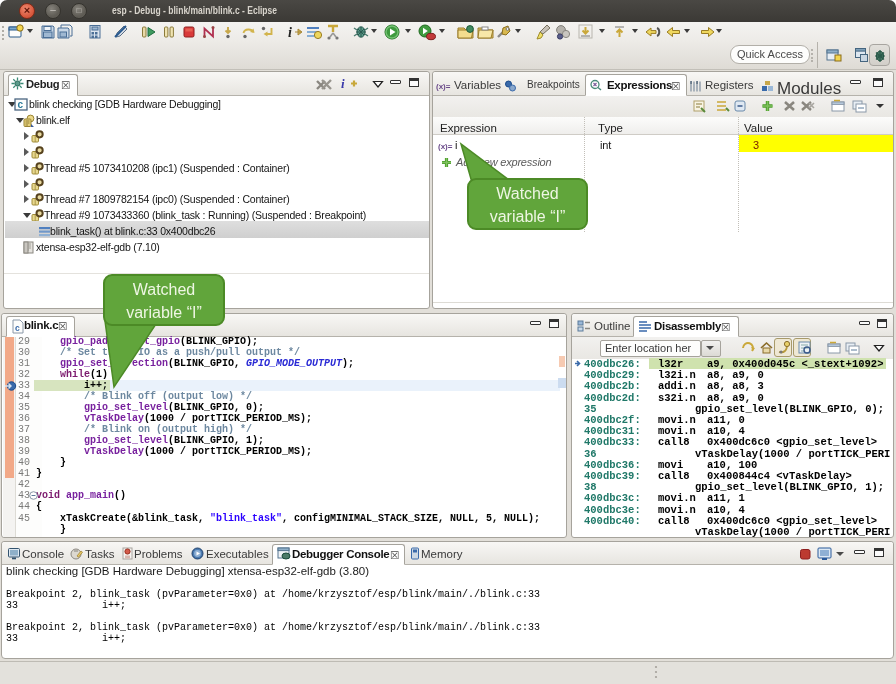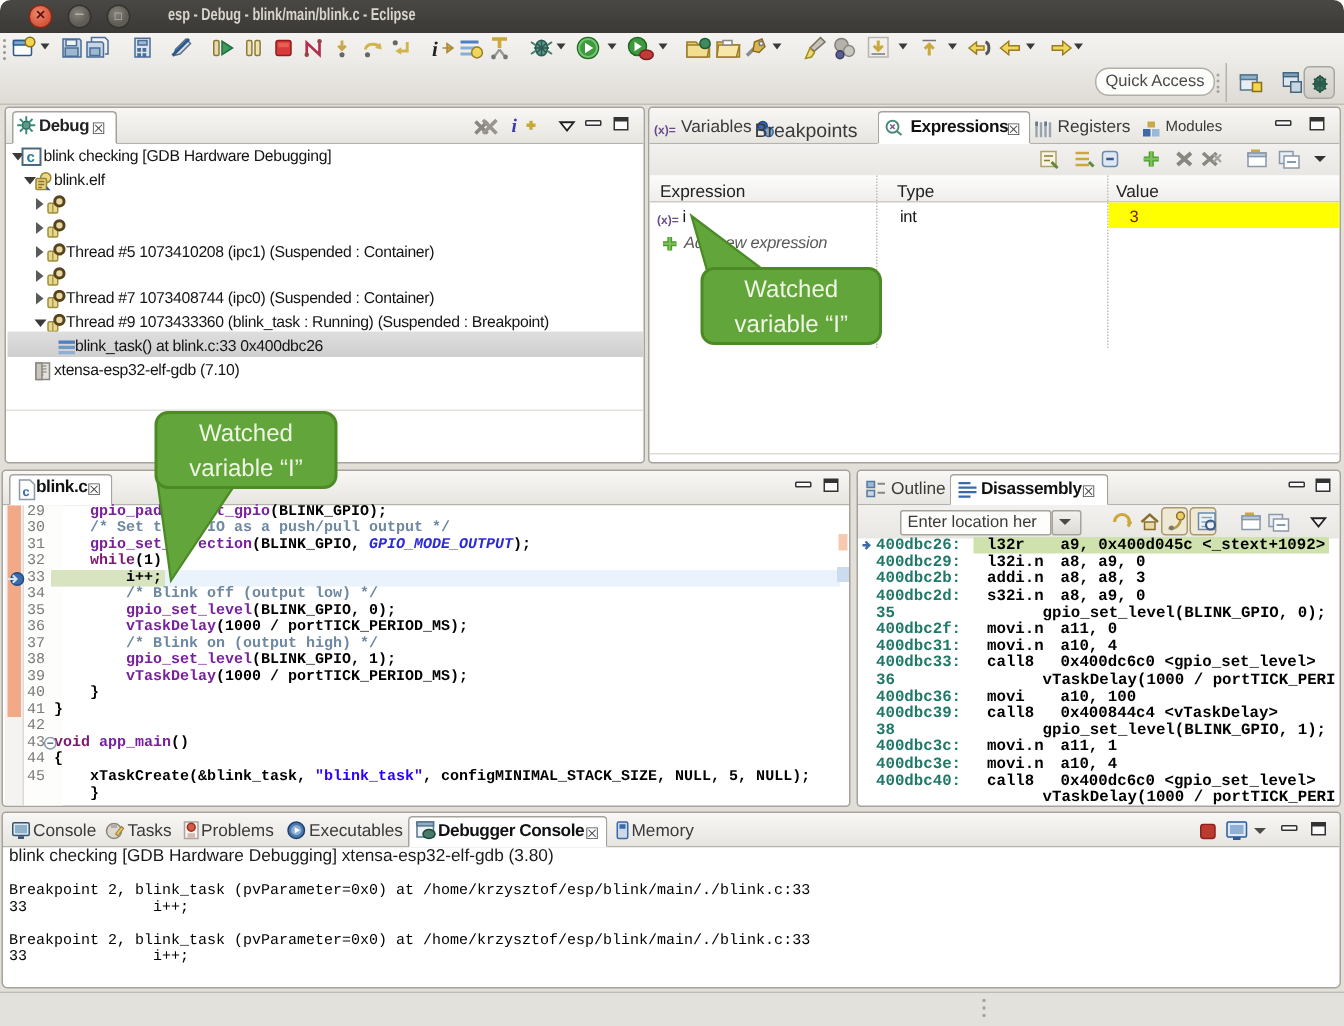--- a/index.html
+++ b/index.html
@@ -393,21 +393,21 @@
       </svg>
     </div>
     <div class="abs" style="left:20px;top:123px;width:0;height:0;border-top:4px solid transparent;border-bottom:4px solid transparent;border-left:5px solid #5a5a5a"></div>
     <div class="abs" style="left:27px;top:121px">
       <svg width="13" height="13">
         <rect x="1" y="5.5" width="6.5" height="6.5" rx="1" fill="#e8d88e" stroke="#a08c3a"></rect>
         <path d="M4.2 5.5v6.5" stroke="#a08c3a" stroke-width="0.8"></path>
         <circle cx="8.6" cy="4.3" r="3.1" fill="#e8d9a0" stroke="#57431e" stroke-width="2"></circle>
       </svg>
     </div>
-    <div class="titem" style="left:40px;top:121px">Thread #7 1073408744 (ipc0) (Suspended : Container)</div>
+    <div class="titem" style="left:40px;top:121px">Thread #7 1809782154 (ipc0) (Suspended : Container)</div>
     <div class="abs" style="left:19px;top:141px;width:0;height:0;border-left:4px solid transparent;border-right:4px solid transparent;border-top:5px solid #3a3a3a"></div>
     <div class="abs" style="left:27px;top:137px">
       <svg width="13" height="13">
         <rect x="1" y="5.5" width="6.5" height="6.5" rx="1" fill="#e8d88e" stroke="#a08c3a"></rect>
         <path d="M4.2 5.5v6.5" stroke="#a08c3a" stroke-width="0.8"></path>
         <circle cx="8.6" cy="4.3" r="3.1" fill="#e8d9a0" stroke="#57431e" stroke-width="2"></circle>
       </svg>
     </div>
     <div class="titem" style="left:40px;top:137px">Thread #9 1073433360 (blink_task : Running) (Suspended : Breakpoint)</div>
     <div class="abs" style="left:1px;top:149px;width:424px;height:17px;background:linear-gradient(#dedede,#cfcfcf)"></div>
@@ -437,41 +437,41 @@
         <text x="0" y="9" font-size="8" font-weight="bold" fill="#6a4a8a">(x)=</text>
       </svg>
     </div>
     <div class="tab" style="left:21px;top:7px;font-size:11.5px">Variables</div>
     <div class="abs" style="left:71px;top:8px">
       <svg width="13" height="12">
         <circle cx="4.5" cy="4" r="3" fill="#3a6aaa" stroke="#1a4a8a"></circle>
         <circle cx="8.5" cy="8" r="3" fill="#8aa8cc" stroke="#3a6aaa"></circle>
       </svg>
     </div>
-    <div class="tab" style="left:70px;top:7px;font-size:13px">Breakpoints</div>
+    <div class="tab" style="left:94px;top:7px;font-size:10px">Breakpoints</div>
     <div class="abs" style="left:256px;top:8px">
       <svg width="14" height="12">
         <g stroke="#98a4b0" stroke-width="1.6">
           <path d="M2 1.5v10M5 1.5v10M8 1.5v10M11 1.5v10"></path>
         </g>
         <g fill="#6a7a8a">
           <rect x="1.2" y="1" width="1.8" height="3"></rect>
           <rect x="7.2" y="1" width="1.8" height="3"></rect>
         </g>
       </svg>
     </div>
     <div class="tab" style="left:272px;top:7px;font-size:11.5px">Registers</div>
     <div class="abs" style="left:328px;top:8px">
       <svg width="14" height="12">
         <rect x="1" y="6" width="5" height="5" fill="#3a6aaa"></rect>
         <rect x="7" y="6" width="5" height="5" fill="#9ab8d8"></rect>
         <rect x="4" y="1" width="5" height="4" fill="#c8a84a"></rect>
       </svg>
     </div>
-    <div class="tab" style="left:344px;top:7px;font-size:10px">Modules</div>
+    <div class="tab" style="left:344px;top:7px;font-size:17px">Modules</div>
     <div class="abs" style="left:157px;top:6px;z-index:3">
       <svg width="15" height="13">
         <circle cx="5" cy="6.5" r="4" fill="none" stroke="#4a8a7a" stroke-width="1.3"></circle>
         <path d="M8 9.5l3 2.5" stroke="#4a8a7a" stroke-width="1.4"></path>
         <path d="M3.5 5l3 3M6.5 5l-3 3" stroke="#7a5a9a" stroke-width="1.1"></path>
       </svg>
     </div>
     <div class="atxt" style="left:174px;top:7px;font-size:11.5px">Expressions</div>
     <div class="xg" style="left:238px;top:8px">☒</div>
     <div class="minb" style="left:417px;top:8px"></div>

